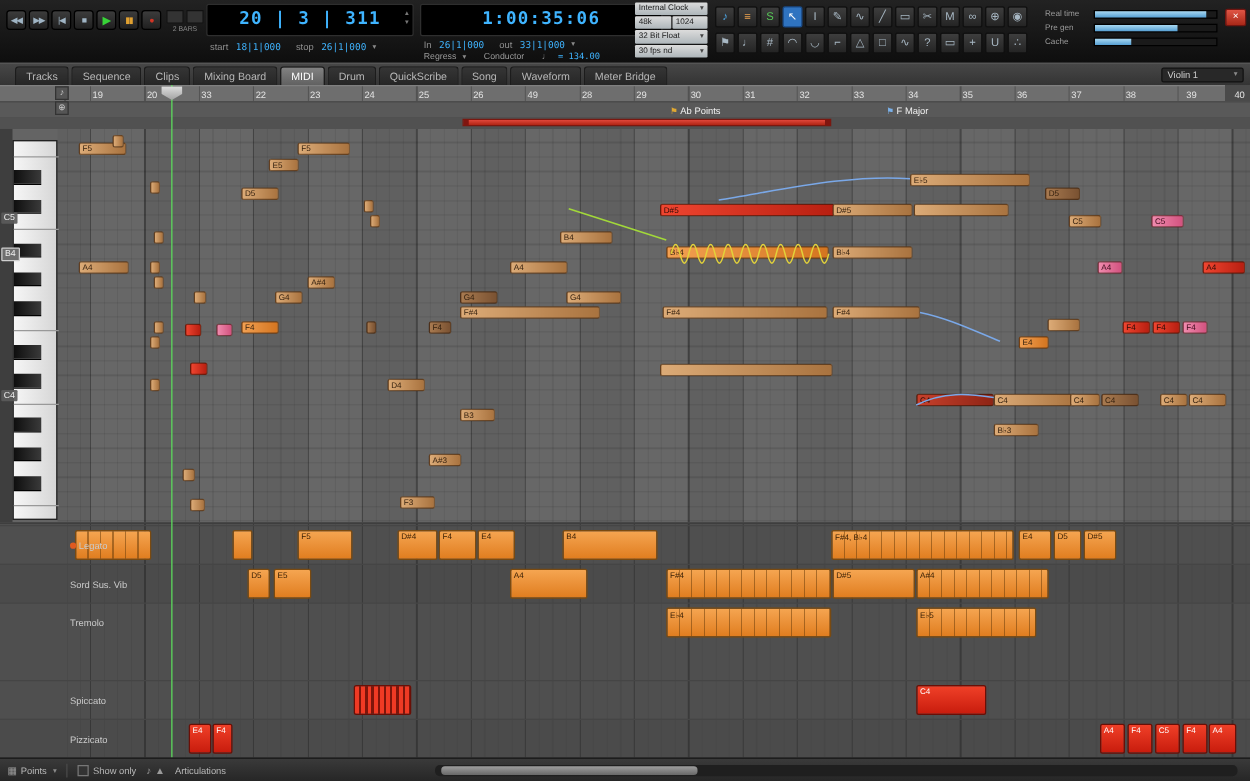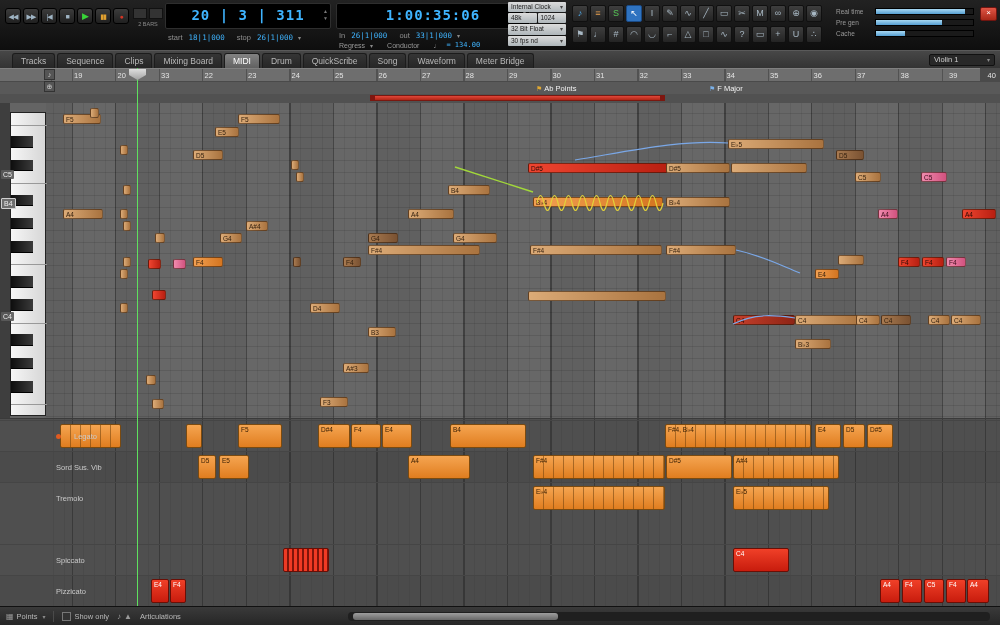--- a/index.html
+++ b/index.html
@@ -129,21 +129,21 @@
   
   .lanes{position:absolute;top:418px;left:0;width:1000px;height:188px;background:#4f4f4f;
         border-top:1px solid #3a3a3a;box-sizing:border-box;overflow:hidden;}
   .lanes-grid{position:absolute;left:46px;right:0;top:0;bottom:0;
     background-image:
       repeating-linear-gradient(90deg,rgba(0,0,0,0.22) 0 1px,transparent 1px 43.5px),
       repeating-linear-gradient(90deg,rgba(0,0,0,0.06) 0 1px,transparent 1px 10.875px);
     background-position:26px 0,26px 0;}
   .lane{position:absolute;left:0;width:1000px;height:31px;border-top:1px solid #454545;box-sizing:border-box;}
   .lane-label{position:absolute;left:56px;top:11px;font-size:7.5px;color:#cacaca;display:flex;
-        align-items:center;gap:13px;z-index:3;white-space:nowrap;}
+        align-items:center;gap:2px;z-index:3;white-space:nowrap;}
   .lane-dot{width:5px;height:5px;border-radius:50%;background:#e05a20;}
   .lblock{position:absolute;top:3px;height:24px;border-radius:2px;z-index:2;
         background:linear-gradient(180deg,#f5a551,#e07d1f);border:1px solid #7a4a10;
         font-size:6.5px;color:#3a2005;padding:1px 0 0 2px;box-sizing:border-box;
         overflow:hidden;white-space:nowrap;}
   .lblock.seg{background-image:repeating-linear-gradient(90deg,transparent 0 9px,rgba(110,64,12,0.55) 9px 10px),
         linear-gradient(180deg,#f5a551,#e07d1f);}
   .lblock.red{background:linear-gradient(180deg,#f04028,#c81c0d);border-color:#6a0f06;color:#fff;}
   .lblock.striped{background:repeating-linear-gradient(90deg,#ef3a24 0 3px,#7e150a 3px 5px);
         border-color:#6a0f06;color:#fff;}
@@ -345,21 +345,21 @@
 <div class="ruler" data-name="measure-ruler">
   <div class="ruler-track" data-name="ruler-track">
       <div class="measure-num" data-name="measure-number" style="left: 28px;">19</div>
       <div class="measure-num" data-name="measure-number" style="left: 71.5px;">20</div>
       <div class="measure-num" data-name="measure-number" style="left: 115px;">33</div>
       <div class="measure-num" data-name="measure-number" style="left: 158.5px;">22</div>
       <div class="measure-num" data-name="measure-number" style="left: 202px;">23</div>
       <div class="measure-num" data-name="measure-number" style="left: 245.5px;">24</div>
       <div class="measure-num" data-name="measure-number" style="left: 289px;">25</div>
       <div class="measure-num" data-name="measure-number" style="left: 332.5px;">26</div>
-      <div class="measure-num" data-name="measure-number" style="left: 376px;">27</div>
+      <div class="measure-num" data-name="measure-number" style="left: 376px;">49</div>
       <div class="measure-num" data-name="measure-number" style="left: 419.5px;">28</div>
       <div class="measure-num" data-name="measure-number" style="left: 463px;">29</div>
       <div class="measure-num" data-name="measure-number" style="left: 506.5px;">30</div>
       <div class="measure-num" data-name="measure-number" style="left: 550px;">31</div>
       <div class="measure-num" data-name="measure-number" style="left: 593.5px;">32</div>
       <div class="measure-num" data-name="measure-number" style="left: 637px;">33</div>
       <div class="measure-num" data-name="measure-number" style="left: 680.5px;">34</div>
       <div class="measure-num" data-name="measure-number" style="left: 724px;">35</div>
       <div class="measure-num" data-name="measure-number" style="left: 767.5px;">36</div>
       <div class="measure-num" data-name="measure-number" style="left: 811px;">37</div>

